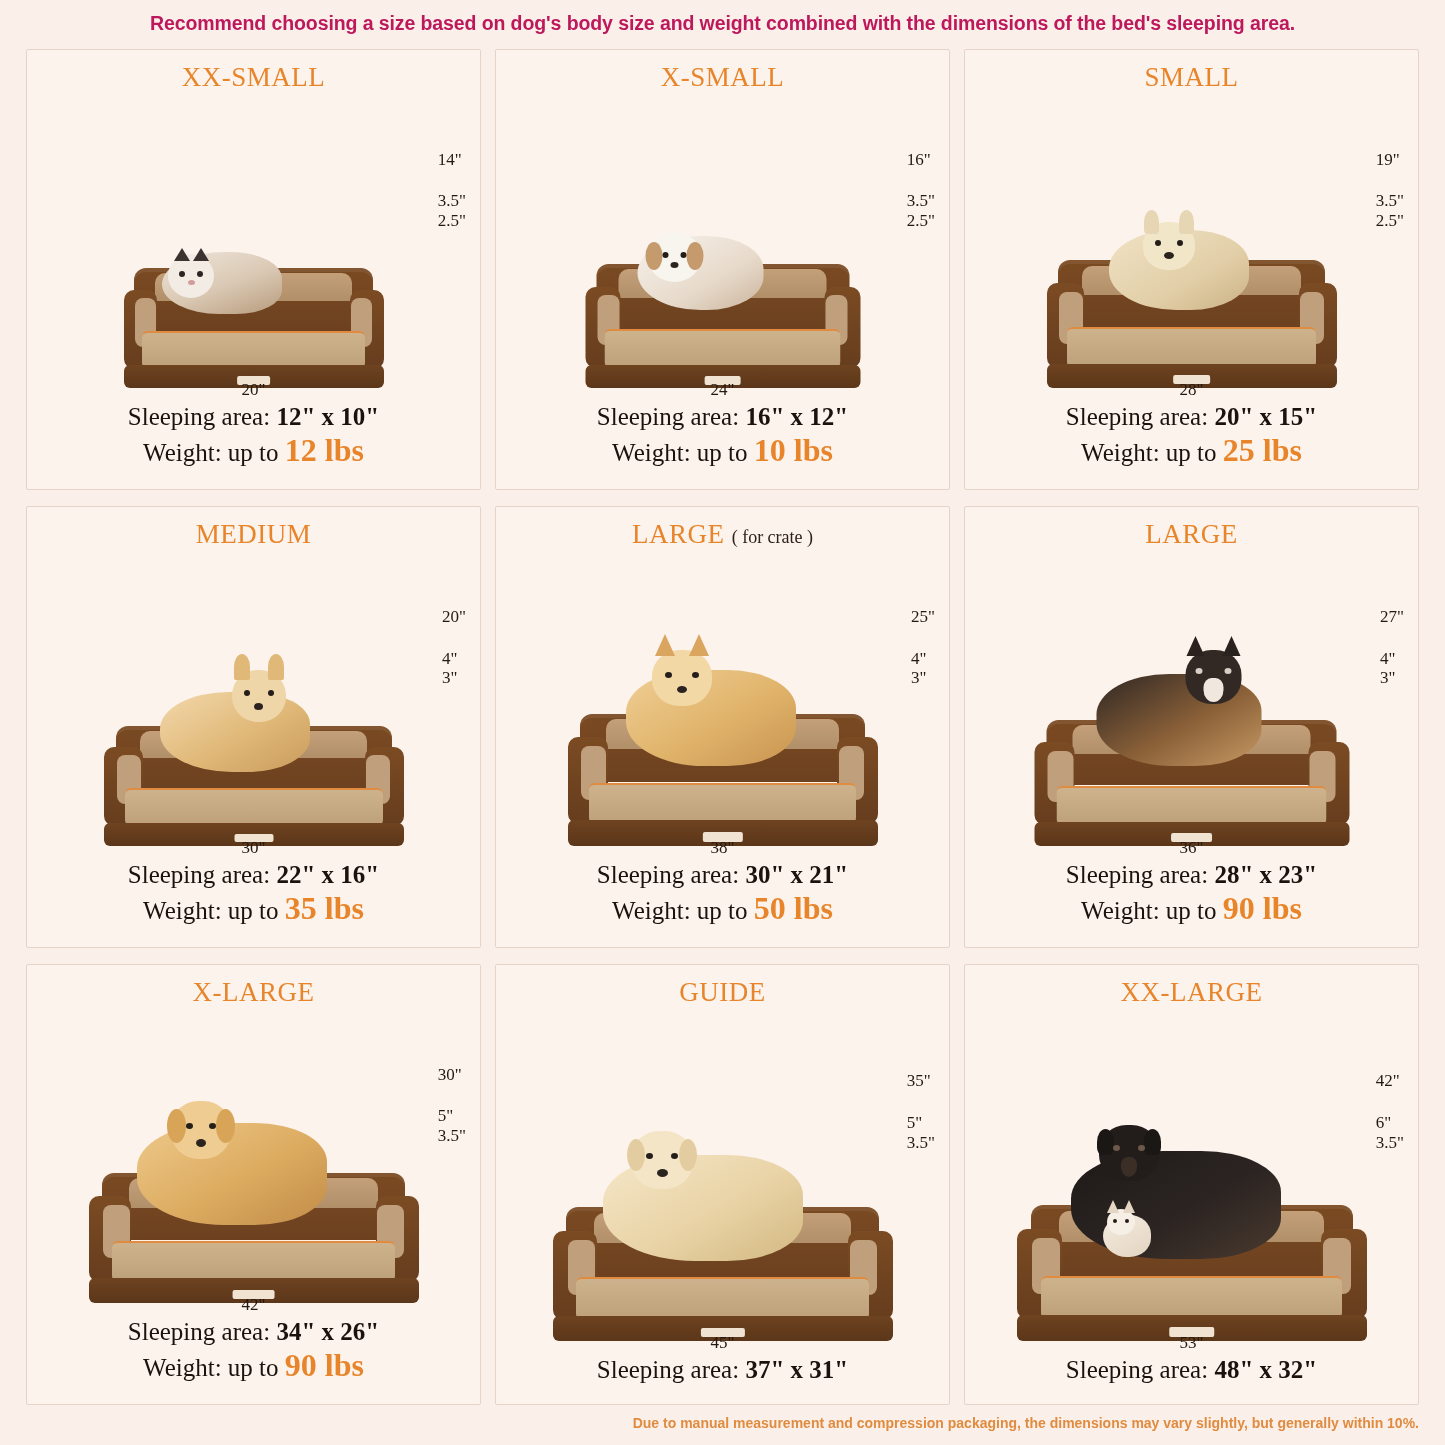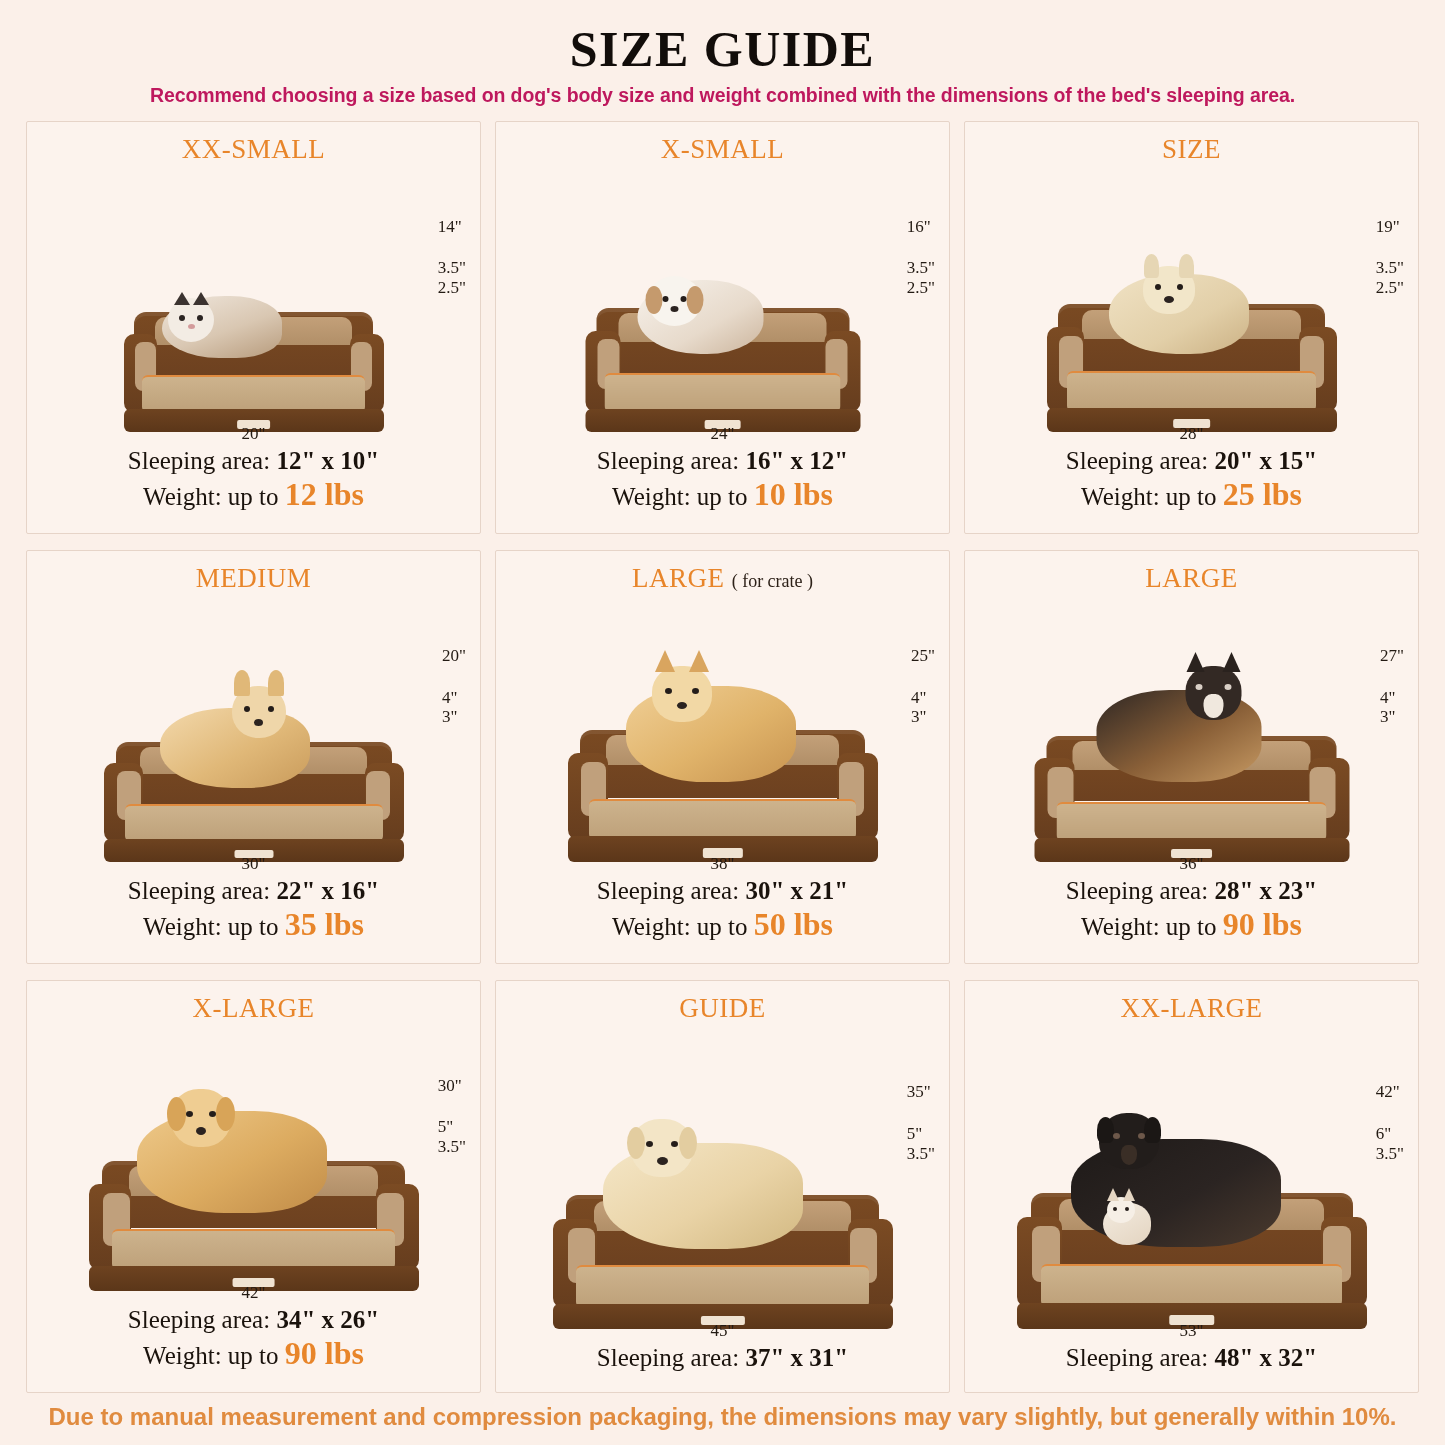--- a/index.html
+++ b/index.html
@@ -96,22 +96,22 @@
     color: #1a120c;
     line-height: 1.16;
     margin-top: 1px;
   }
   .weight .lbs {
     color: #e8852a;
     font-weight: bold;
     font-size: 32px;
   }
   .footer {
-    text-align: center;
-    font-size: 24px;
+    text-align: right;
+    font-size: 14px;
     font-weight: bold;
     color: #e08b3f;
     margin-top: 10px;
     margin-bottom: 4px;
   }
 
   
   .bed {
     position: absolute;
     left: 50%;
@@ -214,21 +214,20 @@
     font-size: 17px;
     color: #231a13;
     white-space: nowrap;
   }
 </style>
 </head>
 <body>
 
 <div class="page">
 
-  <div class="title">SIZE GUIDE</div>
   <div class="subtitle">Recommend choosing a size based on dog's body size and weight combined with the dimensions of the bed's sleeping area.</div>
 
   <div class="grid">
 
     <div class="card">
       <div class="card-title"><span>XX-SMALL</span> <span class="paren"></span></div>
       <div class="illus">
         <div class="bed" style="width:260px;height:120px;">
           <div class="back">
               <div class="backinner"></div>
@@ -286,21 +285,21 @@
           <div style="margin-top:22px">3.5"</div>
           <div>2.5"</div>
         </div>
         <div class="dim-w">24"</div>
       </div>
       <div class="spec"><span>Sleeping area:</span> <span class="val">16" x 12"</span></div>
       <div class="weight"><span>Weight:</span> <span>up to</span> <span class="lbs">10 lbs</span></div>
     </div>
 
     <div class="card">
-      <div class="card-title"><span>SIZE</span> <span class="paren"></span></div>
+      <div class="card-title"><span>SMALL</span> <span class="paren"></span></div>
       <div class="illus">
         <div class="bed" style="width:290px;height:128px;">
           <div class="back">
               <div class="backinner"></div>
             </div>
           <div class="armL"></div>
           <div class="armR"></div>
           <div class="cushion"></div>
           <div class="base"></div>
           <div class="tag"></div>

